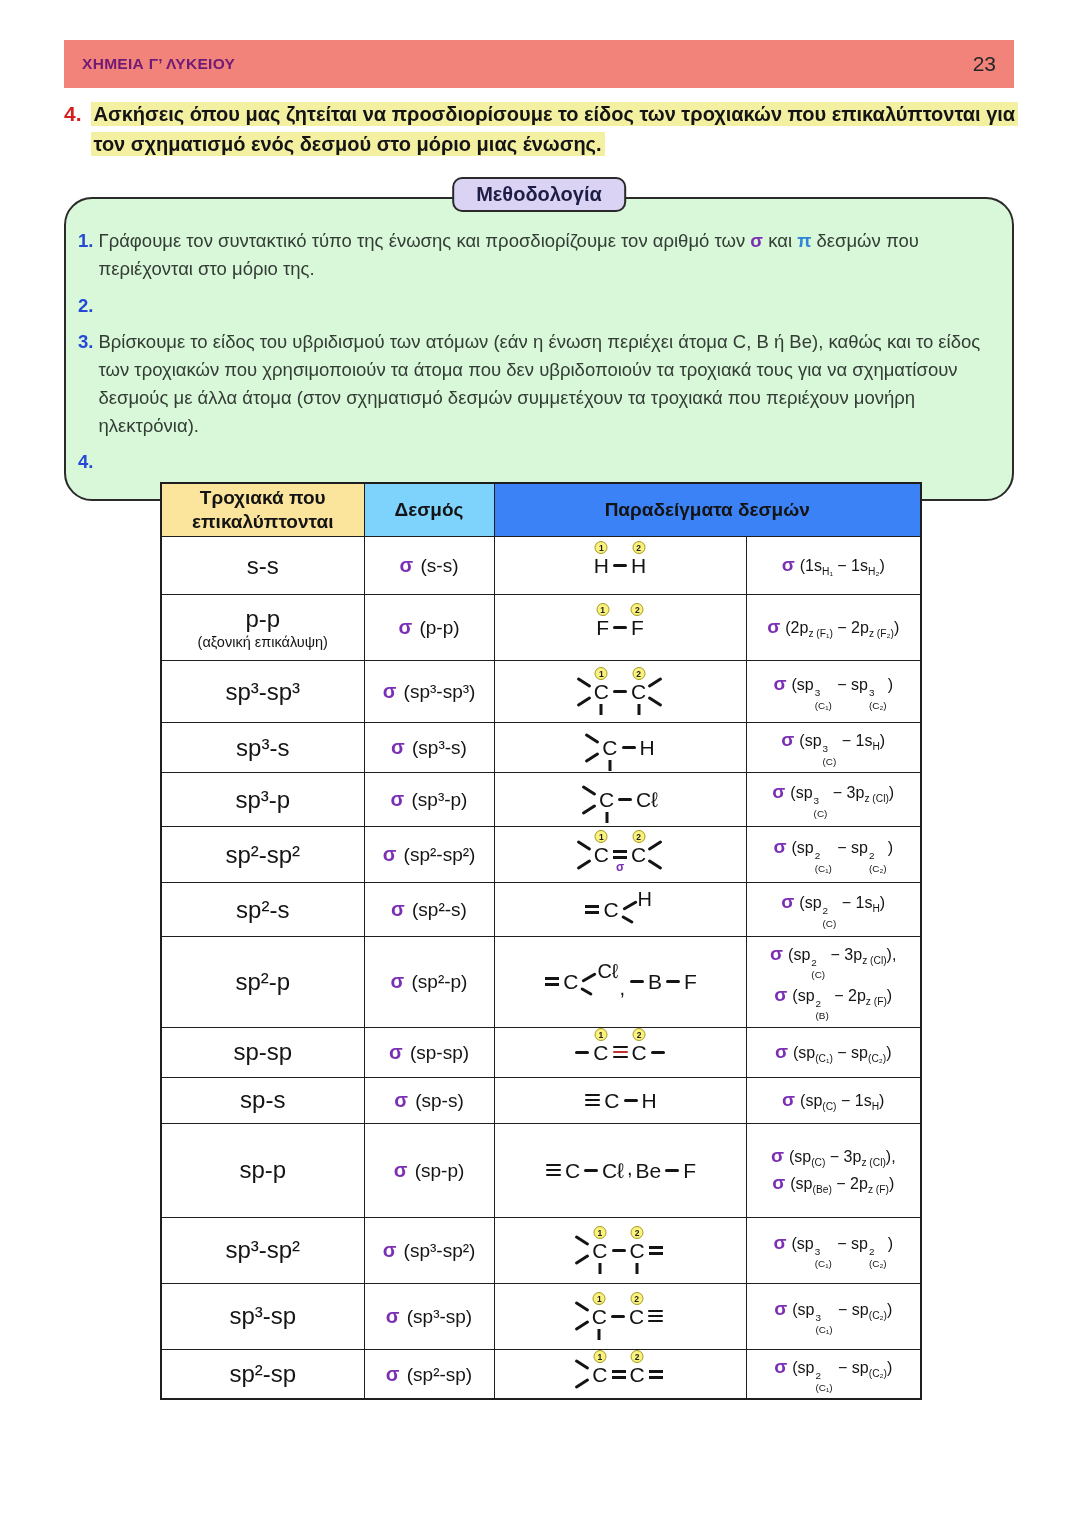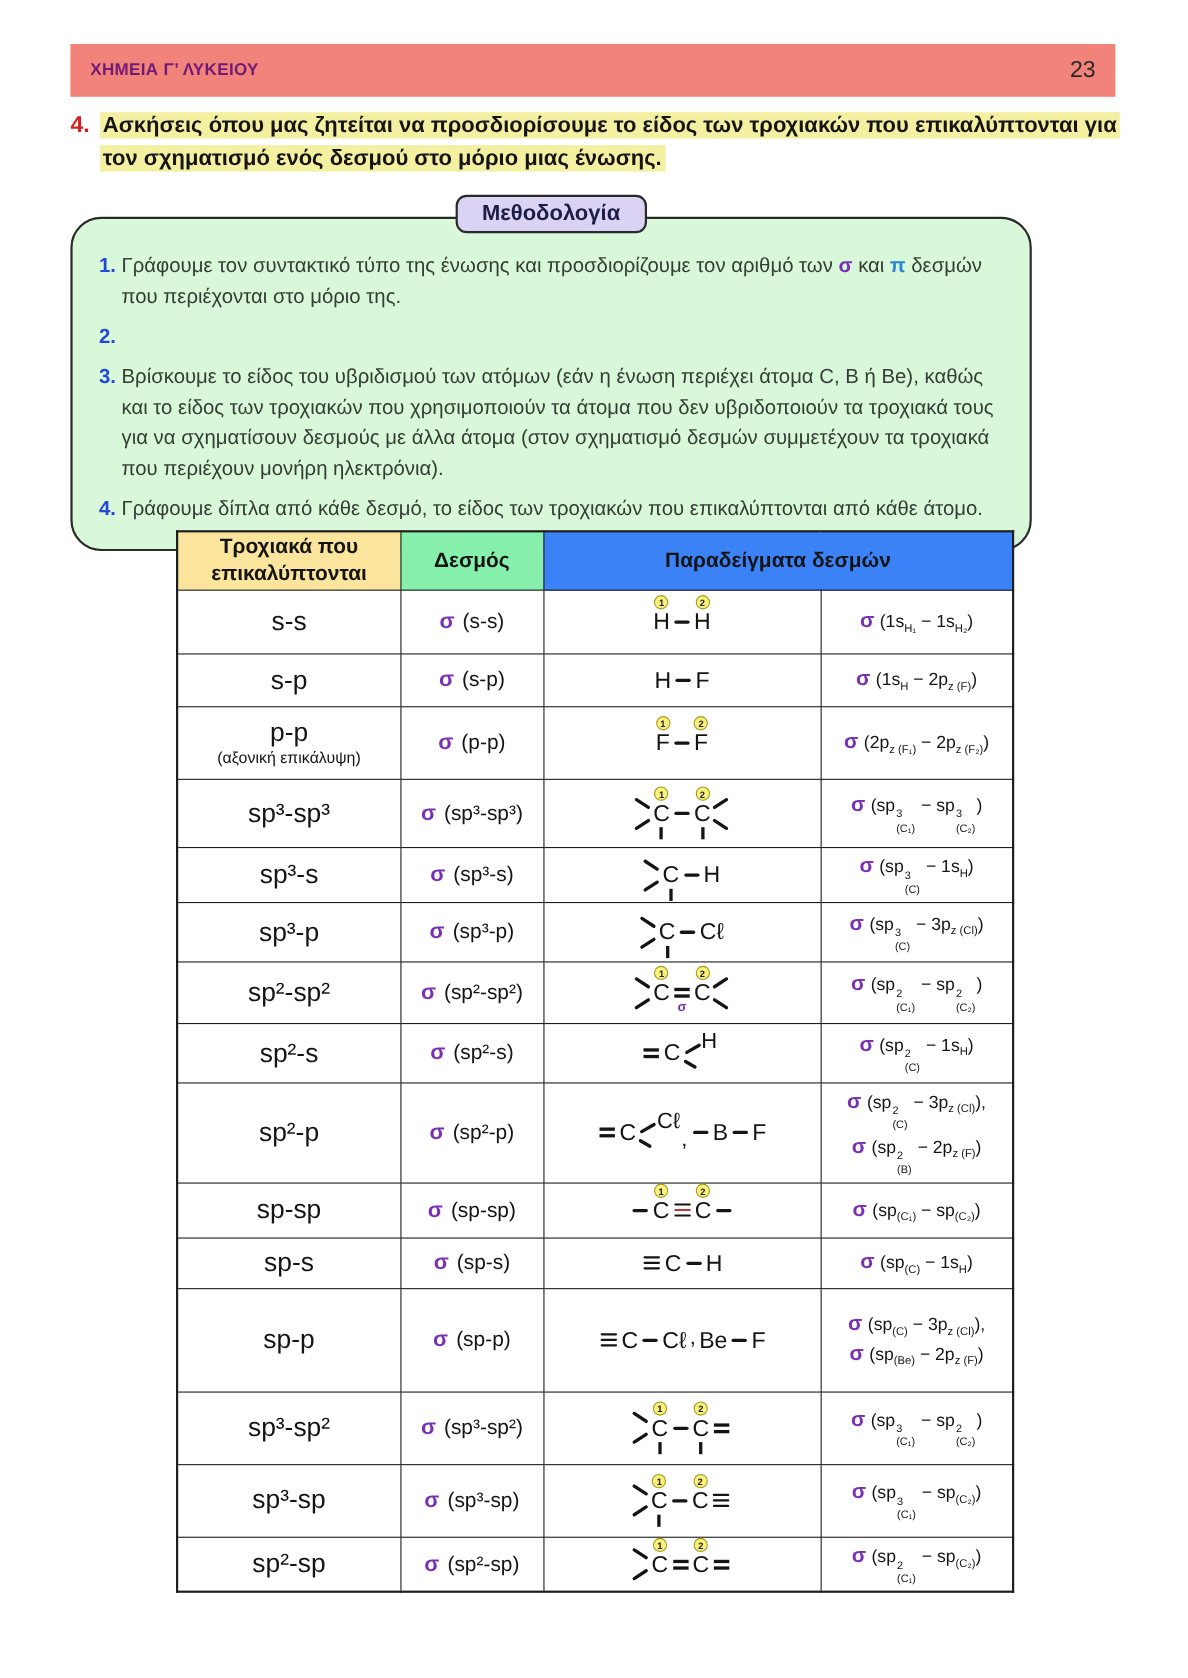--- a/index.html
+++ b/index.html
@@ -13,35 +13,35 @@
   .header-title{font-size:15.5px;font-weight:700;color:#701a75;letter-spacing:.3px;}
   .header-page{font-size:21px;font-weight:500;color:#262626;}
 
   
   .section-title{position:absolute;left:64px;top:99px;width:952px;display:flex;gap:9px;}
   .sec-num{flex:0 0 auto;color:#D51F1F;font-weight:700;font-size:21px;line-height:1.45;}
   .sec-text{font-weight:700;font-size:20px;line-height:1.5;color:#141414;text-align:justify;}
   .hl{background:#F3F0A2;padding:1px 3px;box-decoration-break:clone;-webkit-box-decoration-break:clone;}
 
   
-  .methodology{position:absolute;left:64px;top:197px;width:874px;background:#D9F7D9;
-               border:2.5px solid #2a2a2a;border-radius:28px;padding:28px 26px 14px 24px;box-sizing:border-box;}
+  .methodology{position:absolute;left:64px;top:197px;width:950px;background:#D9F7D9;
+               border:2.5px solid #2a2a2a;border-radius:28px;padding:28px 26px 14px 12px;box-sizing:border-box;}
   .badge{position:absolute;top:-22px;left:50%;transform:translateX(-50%);background:#DAD3F4;
          border:2px solid #2a2a2a;border-radius:10px;padding:4px 22px;font-size:20px;font-weight:700;color:#1d1d46;white-space:nowrap;}
   .step{display:flex;margin-bottom:9px;font-size:18.5px;line-height:1.5;color:#333d35;}
   .step-num{font-weight:700;color:#2549D6;margin-right:5px;flex:0 0 auto;}
   .sym-sigma{color:var(--sigma);font-weight:700;}
   .sym-pi{color:var(--pi);font-weight:700;}
 
   
   table.orb-table{position:absolute;left:160px;top:482px;width:760px;border-collapse:collapse;
                   border:2.5px solid #1e1e1e;table-layout:fixed;}
   .orb-table th,.orb-table td{border:1.6px solid #1e1e1e;text-align:center;vertical-align:middle;padding:2px;}
   .orb-table thead th{font-size:19px;font-weight:700;height:48px;color:#141414;line-height:1.25;}
-  .th-orb{background:#FBE49C;} .th-bond{background:#86efac;} .th-ex{background:#3b82f6;}
+  .th-orb{background:#FBE49C;} .th-bond{background:#7dd3fc;} .th-ex{background:#3b82f6;}
   .orb{font-size:24px;} .orb-note{font-size:14.5px;margin-top:1px;}
   .bond-td{font-size:19px;}
   .sigma{color:var(--sigma);font-weight:700;}
   .bond-td .sigma{font-size:20px;margin-right:2px;}
 
   
   .fcell{text-align:left;padding:4px 2px 4px 10px;}
   .formula{font-size:16px;color:#141414;margin:4px 0;white-space:nowrap;}
   .formula .sigma{font-size:19px;margin-right:5px;}
   sup,sub{font-size:64%;}
@@ -98,21 +98,20 @@
         </div>
         <div class="step">
           <span class="step-num">2.</span>
         </div>
         <div class="step">
           <span class="step-num">3.</span>
           <span class="step-text">Βρίσκουμε το είδος του υβριδισμού των ατόμων (εάν η ένωση περιέχει άτομα C, B ή Be), καθώς και το είδος των τροχιακών που χρησιμοποιούν τα άτομα που δεν υβριδοποιούν τα τροχιακά τους για να σχηματίσουν δεσμούς με άλλα άτομα (στον σχηματισμό δεσμών συμμετέχουν τα τροχιακά που περιέχουν μονήρη ηλεκτρόνια).</span>
         </div>
         <div class="step">
           <span class="step-num">4.</span>
-          <span class="step-text">Γράφουμε δίπλα από κάθε δεσμό, το είδος των τροχιακών που επικαλύπτονται από κάθε άτομο.</span>
         </div>
       </div>
   </div>
 
   <table class="orb-table">
     <colgroup>
       <col style="width:203px">
         <col style="width:130px">
         <col style="width:252px">
         <col style="width:175px">
@@ -134,36 +133,20 @@
             <div class="mol">
               <span class="atom"><span class="atom-char">H</span><span class="cnum">1</span></span>
               <span class="b1"></span>
               <span class="atom"><span class="atom-char">H</span><span class="cnum">2</span></span>
             </div>
           </td>
           <td class="fcell">
             <div class="formula"><span class="sigma">σ</span><span>(1s<sub>H₁</sub> − 1s<sub>H₂</sub>)</span></div>
           </td>
         </tr>
-        <tr style="height: 48px;">
-          <td>
-            <div class="orb">s-p</div>
-          </td>
-          <td class="bond-td"><span class="sigma">σ</span><span> (s-p)</span></td>
-          <td>
-            <div class="mol">
-              <span class="atom"><span class="atom-char">H</span></span>
-              <span class="b1"></span>
-              <span class="atom"><span class="atom-char">F</span></span>
-            </div>
-          </td>
-          <td class="fcell">
-            <div class="formula"><span class="sigma">σ</span><span>(1s<sub>H</sub> − 2p<sub>z (F)</sub>)</span></div>
-          </td>
-        </tr>
         <tr style="height: 66px;">
           <td>
             <div class="orb">p-p</div>
             <div class="orb-note">(αξονική επικάλυψη)</div>
           </td>
           <td class="bond-td"><span class="sigma">σ</span><span> (p-p)</span></td>
           <td>
             <div class="mol">
               <span class="atom"><span class="atom-char">F</span><span class="cnum">1</span></span>
               <span class="b1"></span>

